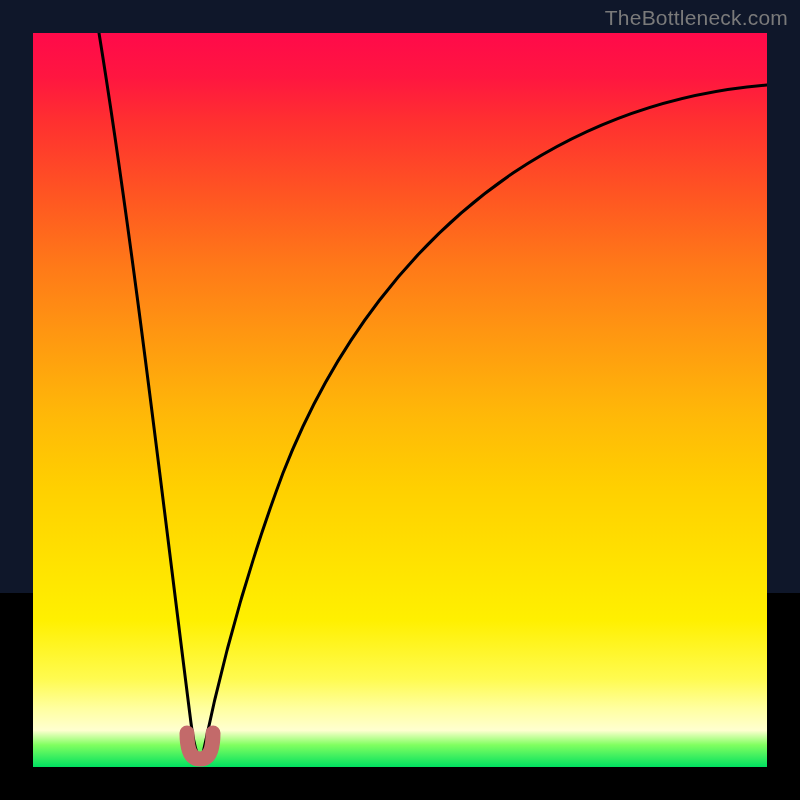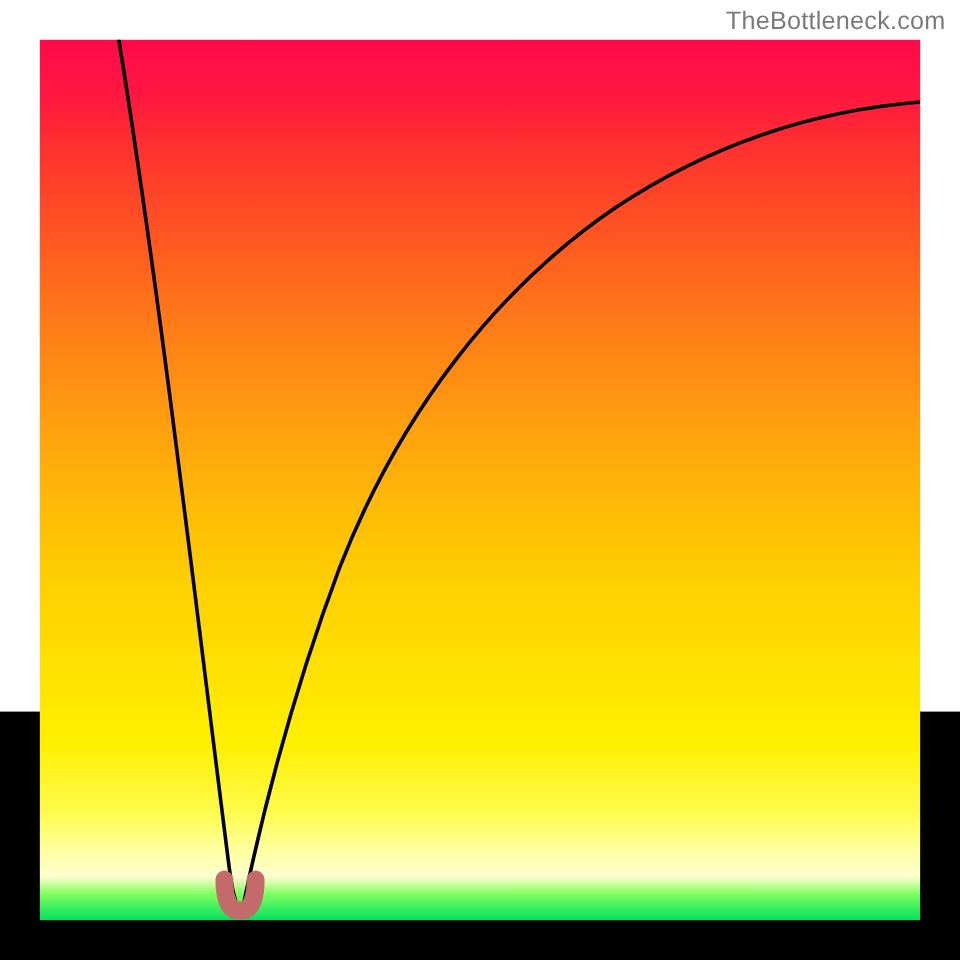--- a/index.html
+++ b/index.html
@@ -9,21 +9,21 @@
     height: 800px;
     background: #000;
     overflow: hidden;
   }
   .frame {
     position: absolute;
     left: 0;
     top: 0;
     width: 800px;
     height: 593px;
-    background: #ffffff;
+    background: #0f172a;
   }
   .plot {
     position: absolute;
     left: 33px;
     top: 33px;
     width: 734px;
     height: 734px;
     overflow: hidden;
   }
   .gradient {

